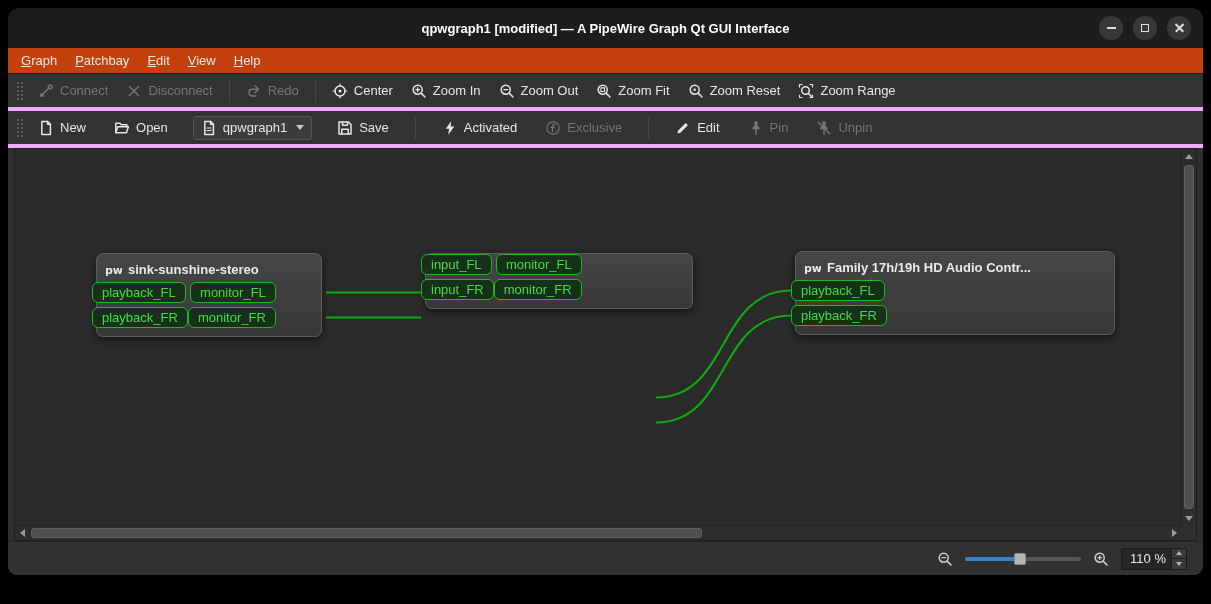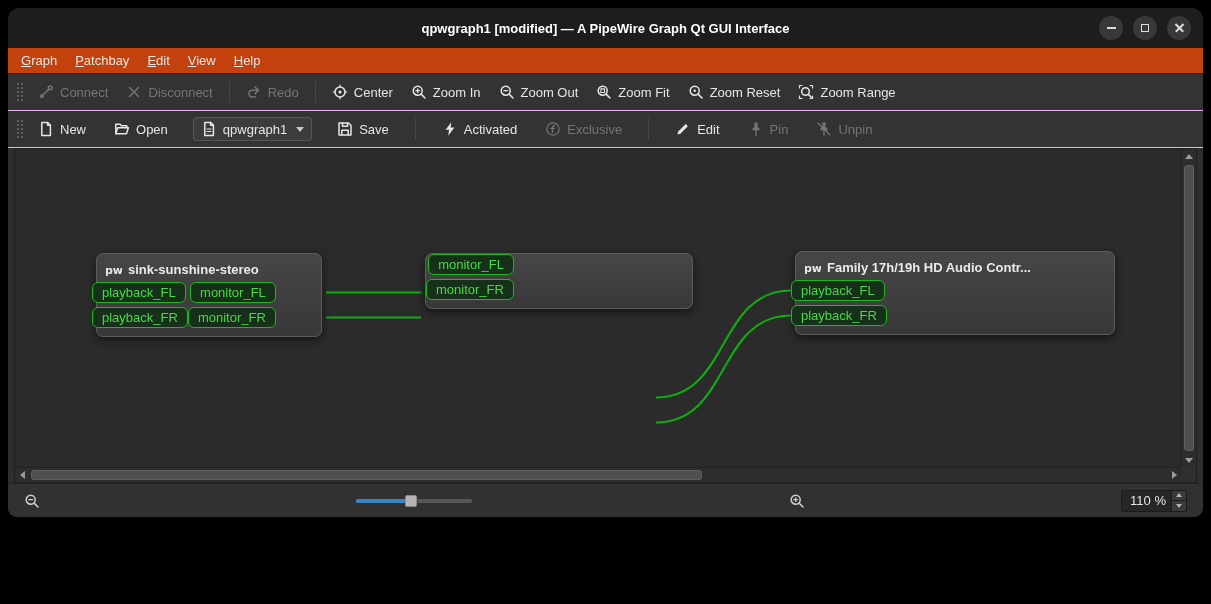--- a/index.html
+++ b/index.html
@@ -1,19 +1,19 @@
 <!DOCTYPE html>
 <html style="--port_bg: #17301a; --port_border: #1cb81c; --port_text: #46da46; --connection: #0fae0f; --slider_fill: #3584c8;"><head>
 <meta charset="utf-8">
 <style>
   * { box-sizing: border-box; margin: 0; padding: 0; }
   html, body { width: 1211px; height: 604px; background: #000; overflow: hidden;
     font-family: "Liberation Sans", "DejaVu Sans", sans-serif; }
 
-  .window { position: absolute; left: 8px; top: 8px; width: 1195px; height: 509px;
+  .window { position: absolute; left: 8px; top: 8px; width: 1195px; height: 567px;
     border-radius: 12px 12px 9px 9px; overflow: hidden; display: flex; flex-direction: column;
     background: #2e2e2e; }
 
   
   .titlebar { height: 40px; flex: 0 0 40px; background: #1d1d1d; position: relative;
     display: flex; align-items: center; justify-content: center; }
   .title-text { color: #ffffff; font-size: 13px; font-weight: 700; }
   .win-controls { position: absolute; right: 12px; top: 0; height: 100%; display: flex; align-items: center; gap: 10px; }
   .win-btn { width: 24px; height: 24px; border-radius: 50%; background: #383838;
     display: flex; align-items: center; justify-content: center; }
@@ -25,21 +25,21 @@
   .glyph-close::before { transform: rotate(45deg); }
   .glyph-close::after { transform: rotate(-45deg); }
 
   
   .menubar { height: 26px; flex: 0 0 26px; background: #c2410c; border-bottom: 1px solid #272727;
     display: flex; align-items: stretch; padding-left: 4px; font-size: 13px; color: #e6e6e6; }
   .menu-item { display: flex; align-items: center; padding: 0 9px; }
   .menu-item .accel { text-decoration: underline; }
 
   
-  .toolbar { height: 37px; flex: 0 0 37px; background: #333333; border-bottom: 1px solid #f0abfc;
+  .toolbar { height: 37px; flex: 0 0 37px; background: #333333; border-bottom: 4px solid #f0abfc;
     display: flex; align-items: center; padding: 0 4px; font-size: 13px; color: #e6e6e6; }
   .grip { width: 8px; height: 20px; margin: 0 6px 0 4px;
     background-image: radial-gradient(circle, #606060 1px, transparent 1.3px);
     background-size: 4px 4px; }
   .tb-item { display: flex; align-items: center; gap: 6px; padding: 5px 8px; border-radius: 3px; white-space: nowrap; }
   .tb-item.disabled { color: #757575; }
   .tb-icon { width: 16px; height: 16px; display: inline-flex; }
   .tb-icon svg { width: 16px; height: 16px; }
   .tb-sep { width: 1px; height: 22px; background: #474747; margin: 0 6px; }
   .tb-combo { display: flex; align-items: center; gap: 6px; background: #3c3c3c; border: 1px solid #565656;
@@ -82,21 +82,21 @@
     background: #4f4f4f; border: 1px solid #5e5e5e; border-radius: 3px; }
   .hhandle { position: absolute; top: 2px; bottom: 2px; left: 2px; width: 59%;
     background: #4f4f4f; border: 1px solid #5e5e5e; border-radius: 3px; }
   .tri-up { width:0; height:0; border-left:4px solid transparent; border-right:4px solid transparent; border-bottom:5px solid #9b9b9b; }
   .tri-down { width:0; height:0; border-left:4px solid transparent; border-right:4px solid transparent; border-top:5px solid #9b9b9b; }
   .tri-left { width:0; height:0; border-top:4px solid transparent; border-bottom:4px solid transparent; border-right:5px solid #9b9b9b; }
   .tri-right { width:0; height:0; border-top:4px solid transparent; border-bottom:4px solid transparent; border-left:5px solid #9b9b9b; }
 
   
   .statusbar { height: 34px; flex: 0 0 34px; background: #313131; border-top: 1px solid #262626;
-    display: flex; align-items: center; justify-content: space-between; padding: 0 16px; gap: 12px; }
+    display: flex; align-items: center; justify-content: flex-end; padding: 0 16px; gap: 12px; }
   .status-icon { width: 16px; height: 16px; color: #cfcfcf; display: inline-flex; }
   .status-icon svg { width: 16px; height: 16px; }
   .slider { width: 116px; height: 14px; position: relative; display: flex; align-items: center; }
   .slider-track { width: 100%; height: 4px; background: #565656; border-radius: 2px; position: relative; }
   .slider-fill { position: absolute; left: 0; top: 0; height: 100%; width: 47%; background: var(--slider_fill); border-radius: 2px; }
   .slider-handle { position: absolute; left: calc(47% - 6px); top: 50%; transform: translateY(-50%);
     width: 12px; height: 12px; background: #b4b4b4; border: 1px solid #8a8a8a; border-radius: 2px; }
   .spinbox { display: flex; align-items: stretch; width: 66px; height: 22px; background: #262626;
     border: 1px solid #1b1b1b; border-radius: 2px; }
   .spin-value { flex: 1; display: flex; align-items: center; justify-content: flex-end;
@@ -354,20 +354,24 @@
               <span class="port">playback_FR</span>
             </div>
             <div class="ports-col out">
               <span class="port">monitor_FL</span>
               <span class="port">monitor_FR</span>
             </div>
           </div>
         </div>
         <div class="node" style="left: 410px; top: 104px; width: 268px;">
           <div class="node-ports">
+            <div class="ports-col in">
+              <span class="port">input_FL</span>
+              <span class="port">input_FR</span>
+            </div>
             <div class="ports-col out">
               <span class="port">monitor_FL</span>
               <span class="port">monitor_FR</span>
             </div>
           </div>
         </div>
         <div class="node" style="left: 780px; top: 102px; width: 320px;">
           <div class="node-header">
             <span class="node-icon">
               <svg viewBox="0 0 16 16">

